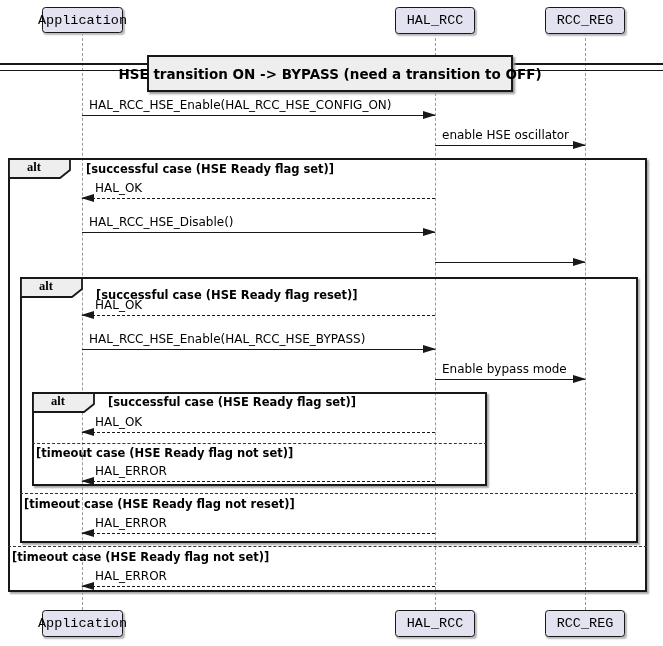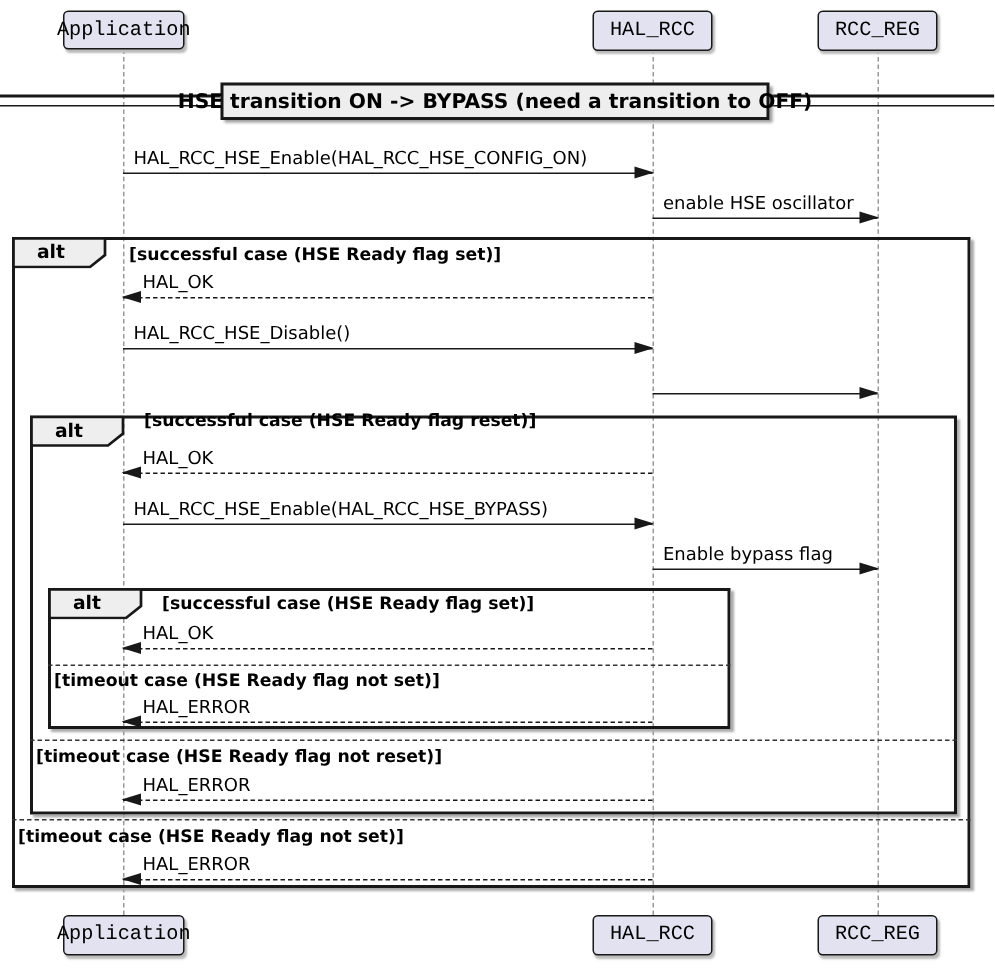--- a/index.html
+++ b/index.html
@@ -8,34 +8,34 @@
   }
   html,body{margin:0;padding:0;background:#fff;}
   .canvas{position:relative;width:663px;height:646px;background:#fff;overflow:hidden;
           font-family:"DejaVu Sans","Liberation Sans",sans-serif;color:#000;}
   .lifeline{position:absolute;width:0;border-left:1px dashed var(--lifeline);top:33px;height:577px;}
   .participant{position:absolute;box-sizing:border-box;background:var(--participant_fill);
     border:1.4px solid var(--participant_border);border-radius:3.5px;
     box-shadow:1.5px 2px 1.5px #bbb;display:flex;align-items:center;justify-content:center;
     font-size:13.5px;white-space:nowrap;font-family:Liberation Mono, monospace;}
   .divider-line{position:absolute;left:0;width:663px;height:1.6px;background:var(--line);}
-  .divider-title{position:absolute;left:147px;top:55px;width:366px;height:25px;box-sizing:border-box;
+  .divider-title{position:absolute;left:147px;top:55px;width:366px;height:37px;box-sizing:border-box;
     background:var(--divider_fill);border:2px solid var(--line);box-shadow:2px 2px 2px #999;
     display:flex;align-items:center;justify-content:center;font-weight:bold;font-size:13.5px;white-space:nowrap;}
   .msg{position:absolute;height:20px;}
   .msg-label{position:absolute;left:7px;top:0;font-size:12px;white-space:nowrap;}
   .msg.return .msg-label{left:13px;}
   .msg-line{position:absolute;left:0;right:0;top:17px;border-top:1.5px solid var(--line);}
   .msg.return .msg-line{border-top:1.2px dashed var(--line);}
   .head{position:absolute;width:0;height:0;top:13px;}
   .head.right{right:-1px;border-top:4.5px solid transparent;border-bottom:4.5px solid transparent;border-left:13px solid var(--line);}
   .head.left{left:-1px;border-top:4.5px solid transparent;border-bottom:4.5px solid transparent;border-right:13px solid var(--line);}
   .frag{position:absolute;box-sizing:border-box;border:2px solid var(--fragment_border);
     box-shadow:2px 2px 1.5px #aaa;background:transparent;}
-  .frag-op{position:absolute;width:64px;height:21px;}
+  .frag-op{position:absolute;width:64px;height:21px;font-family:Liberation Serif, serif;}
   .frag-op svg{position:absolute;left:0;top:0;}
   .frag-op .op-text{position:absolute;left:0;top:2px;width:52px;text-align:center;font-weight:bold;font-size:12.5px;}
   .guard{position:absolute;font-weight:bold;font-size:11.5px;white-space:nowrap;}
   .section-divider{position:absolute;height:0;border-top:1.3px dashed #333;}
 </style>
 </head>
 <body>
 
 <div class="canvas">
 
@@ -66,21 +66,21 @@
   <div class="section-divider" style="left:8px;top:546px;width:639px"></div>
   <div class="guard" style="left:12px;top:550px">[timeout case (HSE Ready flag not set)]</div>
 
   <div class="frag" style="left:20px;top:277px;width:618px;height:266px"></div>
   <div class="frag-op" style="left:20px;top:277px">
     <svg width="64" height="21" viewBox="0 0 64 21">
       <path d="M1,1 H62 V12 L52,20 H1 Z" fill="#EEEEEE" stroke="#181818" stroke-width="1.8"></path>
     </svg>
     <span class="op-text">alt</span>
   </div>
-  <div class="guard" style="left:96px;top:273px">[successful case (HSE Ready flag reset)]</div>
+  <div class="guard" style="left:96px;top:288px">[successful case (HSE Ready flag reset)]</div>
   <div class="section-divider" style="left:20px;top:493px;width:618px"></div>
   <div class="guard" style="left:24px;top:497px">[timeout case (HSE Ready flag not reset)]</div>
 
   <div class="frag" style="left:32px;top:392px;width:455px;height:94px"></div>
   <div class="frag-op" style="left:32px;top:392px">
     <svg width="64" height="21" viewBox="0 0 64 21">
       <path d="M1,1 H62 V12 L52,20 H1 Z" fill="#EEEEEE" stroke="#181818" stroke-width="1.8"></path>
     </svg>
     <span class="op-text">alt</span>
   </div>
@@ -123,21 +123,21 @@
     <span class="head left"></span>
   </div>
 
   <div class="msg" style="left:82px;top:332px;width:353px">
     <div class="msg-label">HAL_RCC_HSE_Enable(HAL_RCC_HSE_BYPASS)</div>
     <div class="msg-line"></div>
     <span class="head right"></span>
   </div>
 
   <div class="msg" style="left:435px;top:362px;width:150px">
-    <div class="msg-label">Enable bypass flag</div>
+    <div class="msg-label">Enable bypass mode</div>
     <div class="msg-line"></div>
     <span class="head right"></span>
   </div>
 
   <div class="msg return" style="left:82px;top:415px;width:353px">
     <div class="msg-label">HAL_OK</div>
     <div class="msg-line"></div>
     <span class="head left"></span>
   </div>
 

